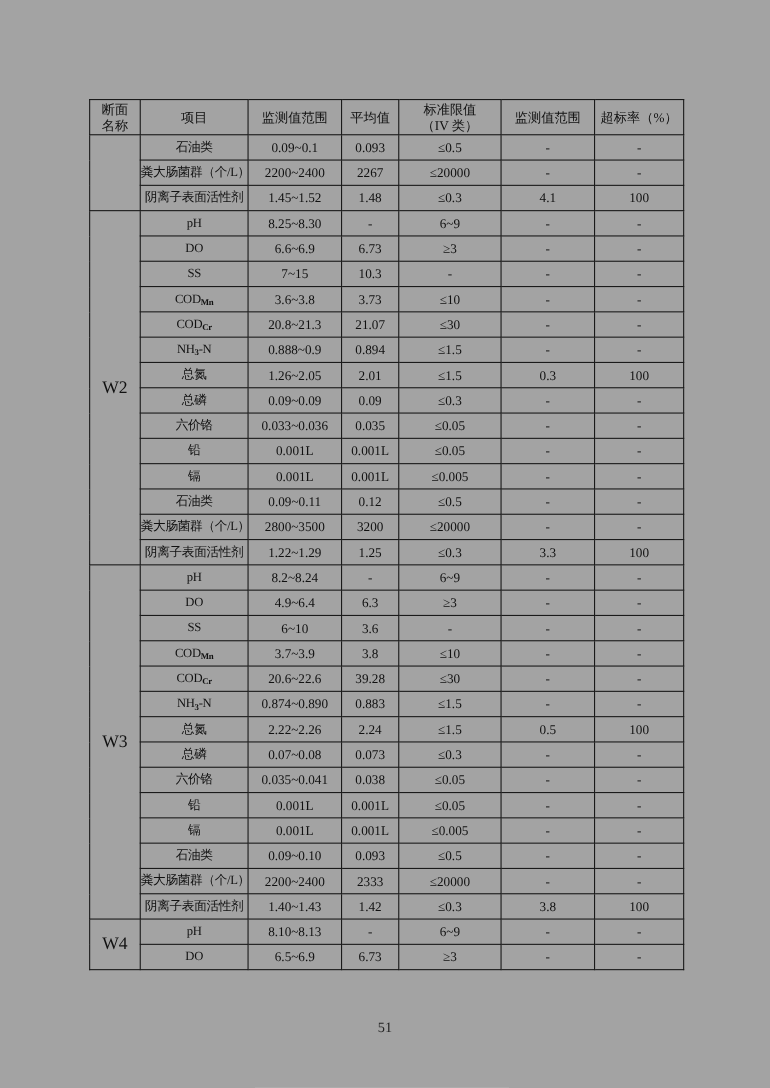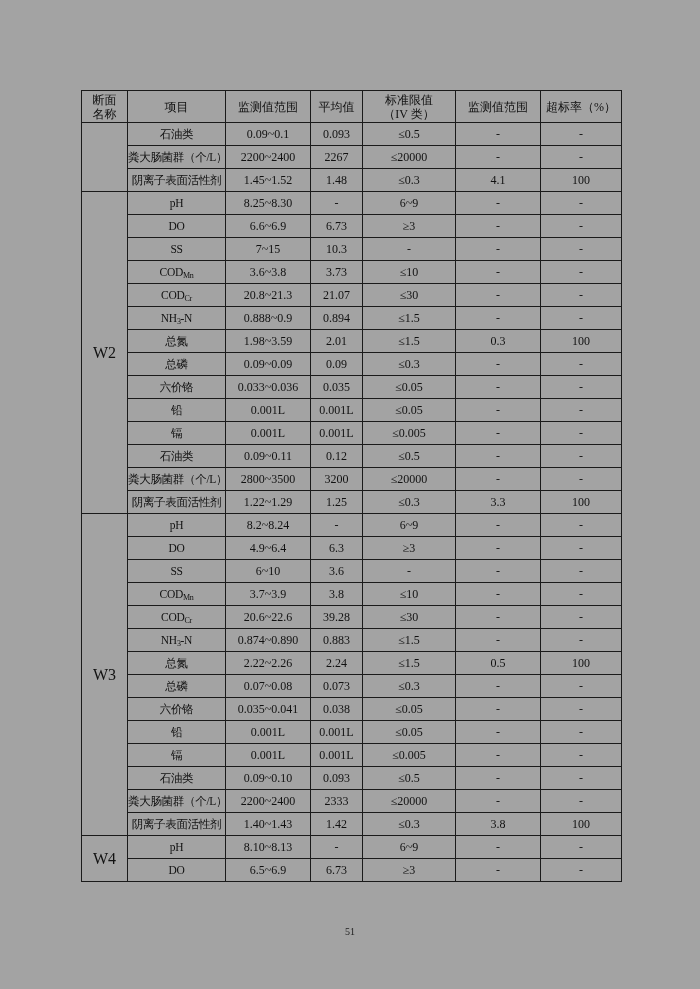--- a/index.html
+++ b/index.html
@@ -49,28 +49,29 @@
     font-size: 11.5px;
     letter-spacing: -0.3px;
   }
   .monitor-table td.section-cell {
     font-size: 16px;
   }
   .monitor-table sub {
     font-size: 8px;
     line-height: 0;
     vertical-align: -2px;
+    font-weight: bold;
   }
   .page-number {
     position: absolute;
     top: 926px;
     left: 0;
     width: 700px;
     text-align: center;
-    font-size: 10px;
+    font-size: 13px;
     color: #222222;
   }
 </style>
 </head>
 <body>
 
 <div class="page">
 
   <table class="monitor-table">
     <colgroup>
@@ -165,21 +166,21 @@
         <tr>
           <td class="cell-item">NH<sub>3</sub>-N</td>
           <td class="cell-range">0.888~0.9</td>
           <td class="cell-average">0.894</td>
           <td class="cell-limit">≤1.5</td>
           <td class="cell-max-exceed-ratio">-</td>
           <td class="cell-exceed-rate">-</td>
         </tr>
         <tr>
           <td class="cell-item">总氮</td>
-          <td class="cell-range">1.98~3.59</td>
+          <td class="cell-range">1.26~2.05</td>
           <td class="cell-average">2.01</td>
           <td class="cell-limit">≤1.5</td>
           <td class="cell-max-exceed-ratio">0.3</td>
           <td class="cell-exceed-rate">100</td>
         </tr>
         <tr>
           <td class="cell-item">总磷</td>
           <td class="cell-range">0.09~0.09</td>
           <td class="cell-average">0.09</td>
           <td class="cell-limit">≤0.3</td>

